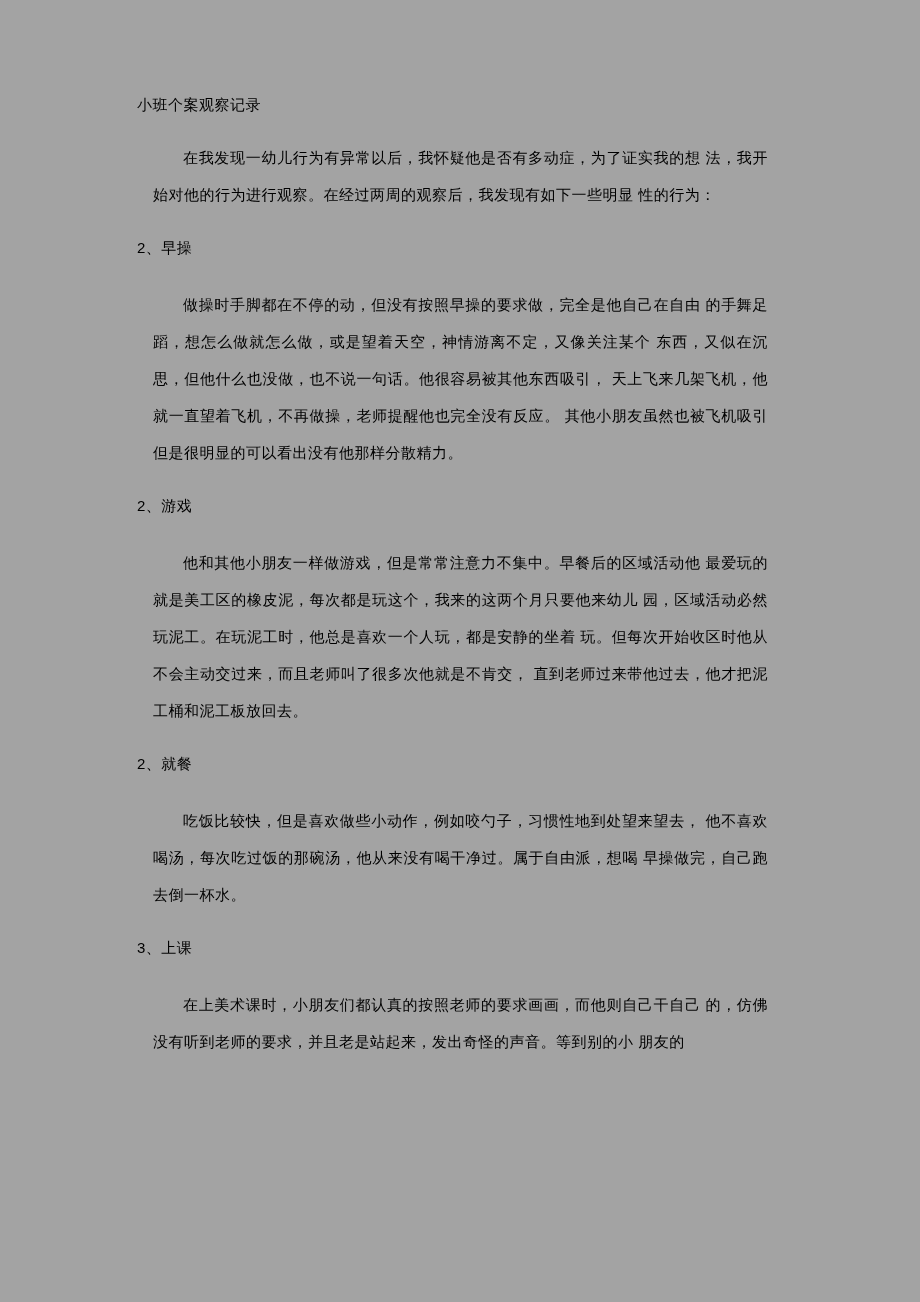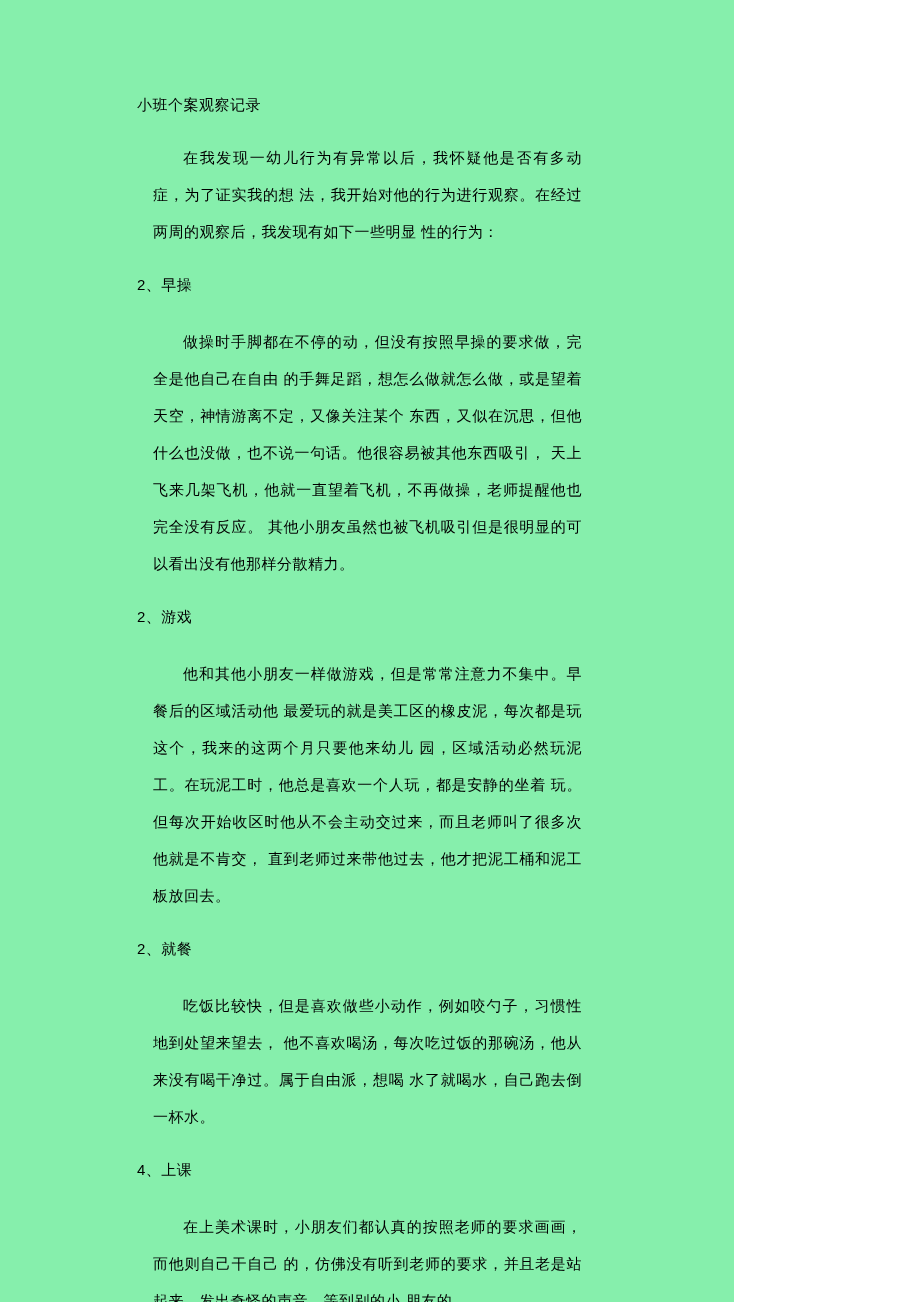--- a/index.html
+++ b/index.html
@@ -9,24 +9,24 @@
   }
   body {
     width: 920px;
     height: 1302px;
     font-family: "Liberation Sans", "DejaVu Sans", sans-serif;
     color: #000000;
     overflow: hidden;
   }
   .page {
     box-sizing: border-box;
-    width: 734px;
+    width: 920px;
     height: 1302px;
     padding: 86px 136px 40px 137px;
-    background: #86efac;
+    background: #a3a3a3;
   }
   .block {
     font-size: 15px;
     line-height: 37px;
     text-align: justify;
     letter-spacing: 0.5px;
   }
   .title {
     margin: 0;
     font-weight: normal;
@@ -45,17 +45,17 @@
 
 <div class="page">
   <div id="content">
       <div class="block title">小班个案观察记录</div>
       <div class="block paragraph">在我发现一幼儿行为有异常以后，我怀疑他是否有多动症，为了证实我的想 法，我开始对他的行为进行观察。在经过两周的观察后，我发现有如下一些明显 性的行为：</div>
       <div class="block heading">2、早操</div>
       <div class="block paragraph">做操时手脚都在不停的动，但没有按照早操的要求做，完全是他自己在自由 的手舞足蹈，想怎么做就怎么做，或是望着天空，神情游离不定，又像关注某个 东西，又似在沉思，但他什么也没做，也不说一句话。他很容易被其他东西吸引， 天上飞来几架飞机，他就一直望着飞机，不再做操，老师提醒他也完全没有反应。 其他小朋友虽然也被飞机吸引但是很明显的可以看出没有他那样分散精力。</div>
       <div class="block heading">2、游戏</div>
       <div class="block paragraph">他和其他小朋友一样做游戏，但是常常注意力不集中。早餐后的区域活动他 最爱玩的就是美工区的橡皮泥，每次都是玩这个，我来的这两个月只要他来幼儿 园，区域活动必然玩泥工。在玩泥工时，他总是喜欢一个人玩，都是安静的坐着 玩。但每次开始收区时他从不会主动交过来，而且老师叫了很多次他就是不肯交， 直到老师过来带他过去，他才把泥工桶和泥工板放回去。</div>
       <div class="block heading">2、就餐</div>
-      <div class="block paragraph">吃饭比较快，但是喜欢做些小动作，例如咬勺子，习惯性地到处望来望去， 他不喜欢喝汤，每次吃过饭的那碗汤，他从来没有喝干净过。属于自由派，想喝 水了就喝水，自己跑去倒一杯水。</div>
-      <div class="block heading">4、上课</div>
+      <div class="block paragraph">吃饭比较快，但是喜欢做些小动作，例如咬勺子，习惯性地到处望来望去， 他不喜欢喝汤，每次吃过饭的那碗汤，他从来没有喝干净过。属于自由派，想喝 早操做完，自己跑去倒一杯水。</div>
+      <div class="block heading">3、上课</div>
       <div class="block paragraph">在上美术课时，小朋友们都认真的按照老师的要求画画，而他则自己干自己 的，仿佛没有听到老师的要求，并且老是站起来，发出奇怪的声音。等到别的小 朋友的</div>
     </div>
 </div>
 
 </body></html>

